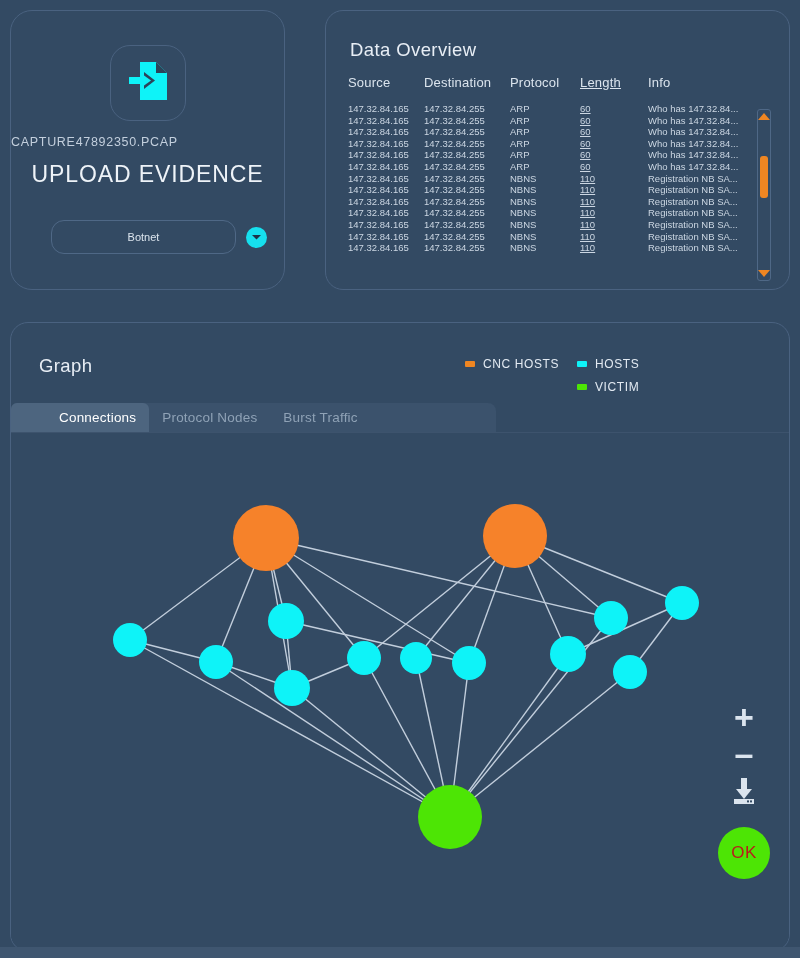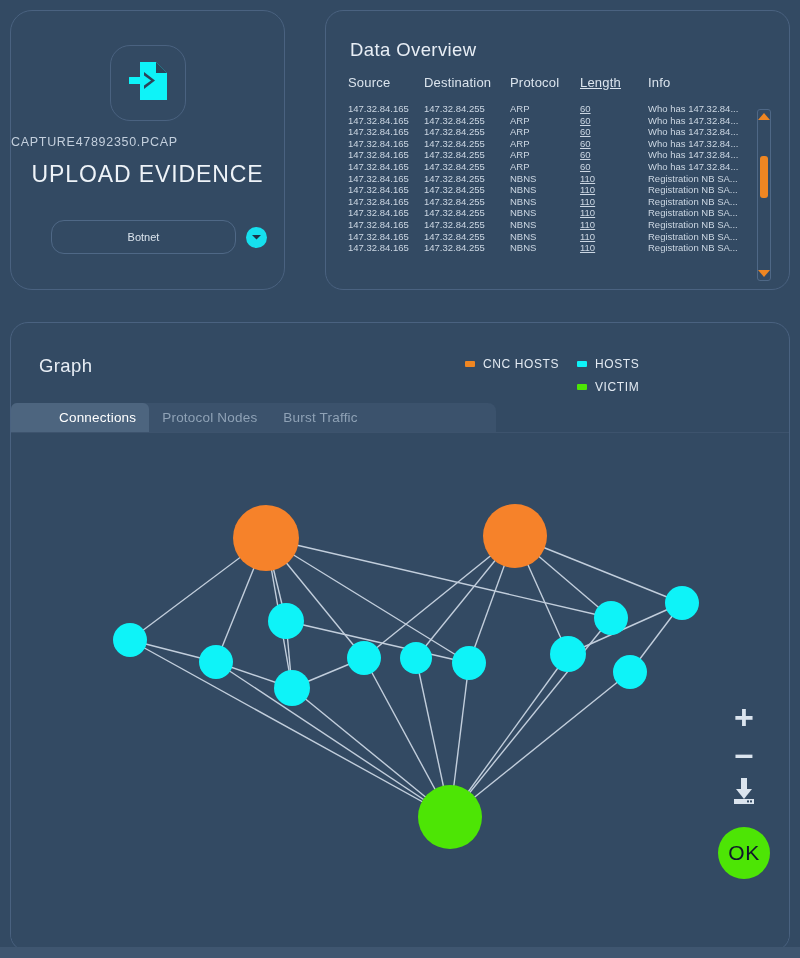--- a/index.html
+++ b/index.html
@@ -268,22 +268,22 @@
     margin-bottom: 12px;
   }
   .ctl-download { margin-bottom: 16px; }
   .ok-button {
     width: 52px; height: 52px;
     border-radius: 50%;
     background: #4de505;
     display: flex;
     align-items: center;
     justify-content: center;
-    font-size: 21px;
-    color: #0f172a;
+    font-size: 17px;
+    color: #b91c1c;
     letter-spacing: 0.5px;
     cursor: pointer;
   }
 
   
   .bottom-strip {
     position: absolute;
     left: 0; top: 947px;
     width: 800px; height: 11px;
     background: #3f5670;

